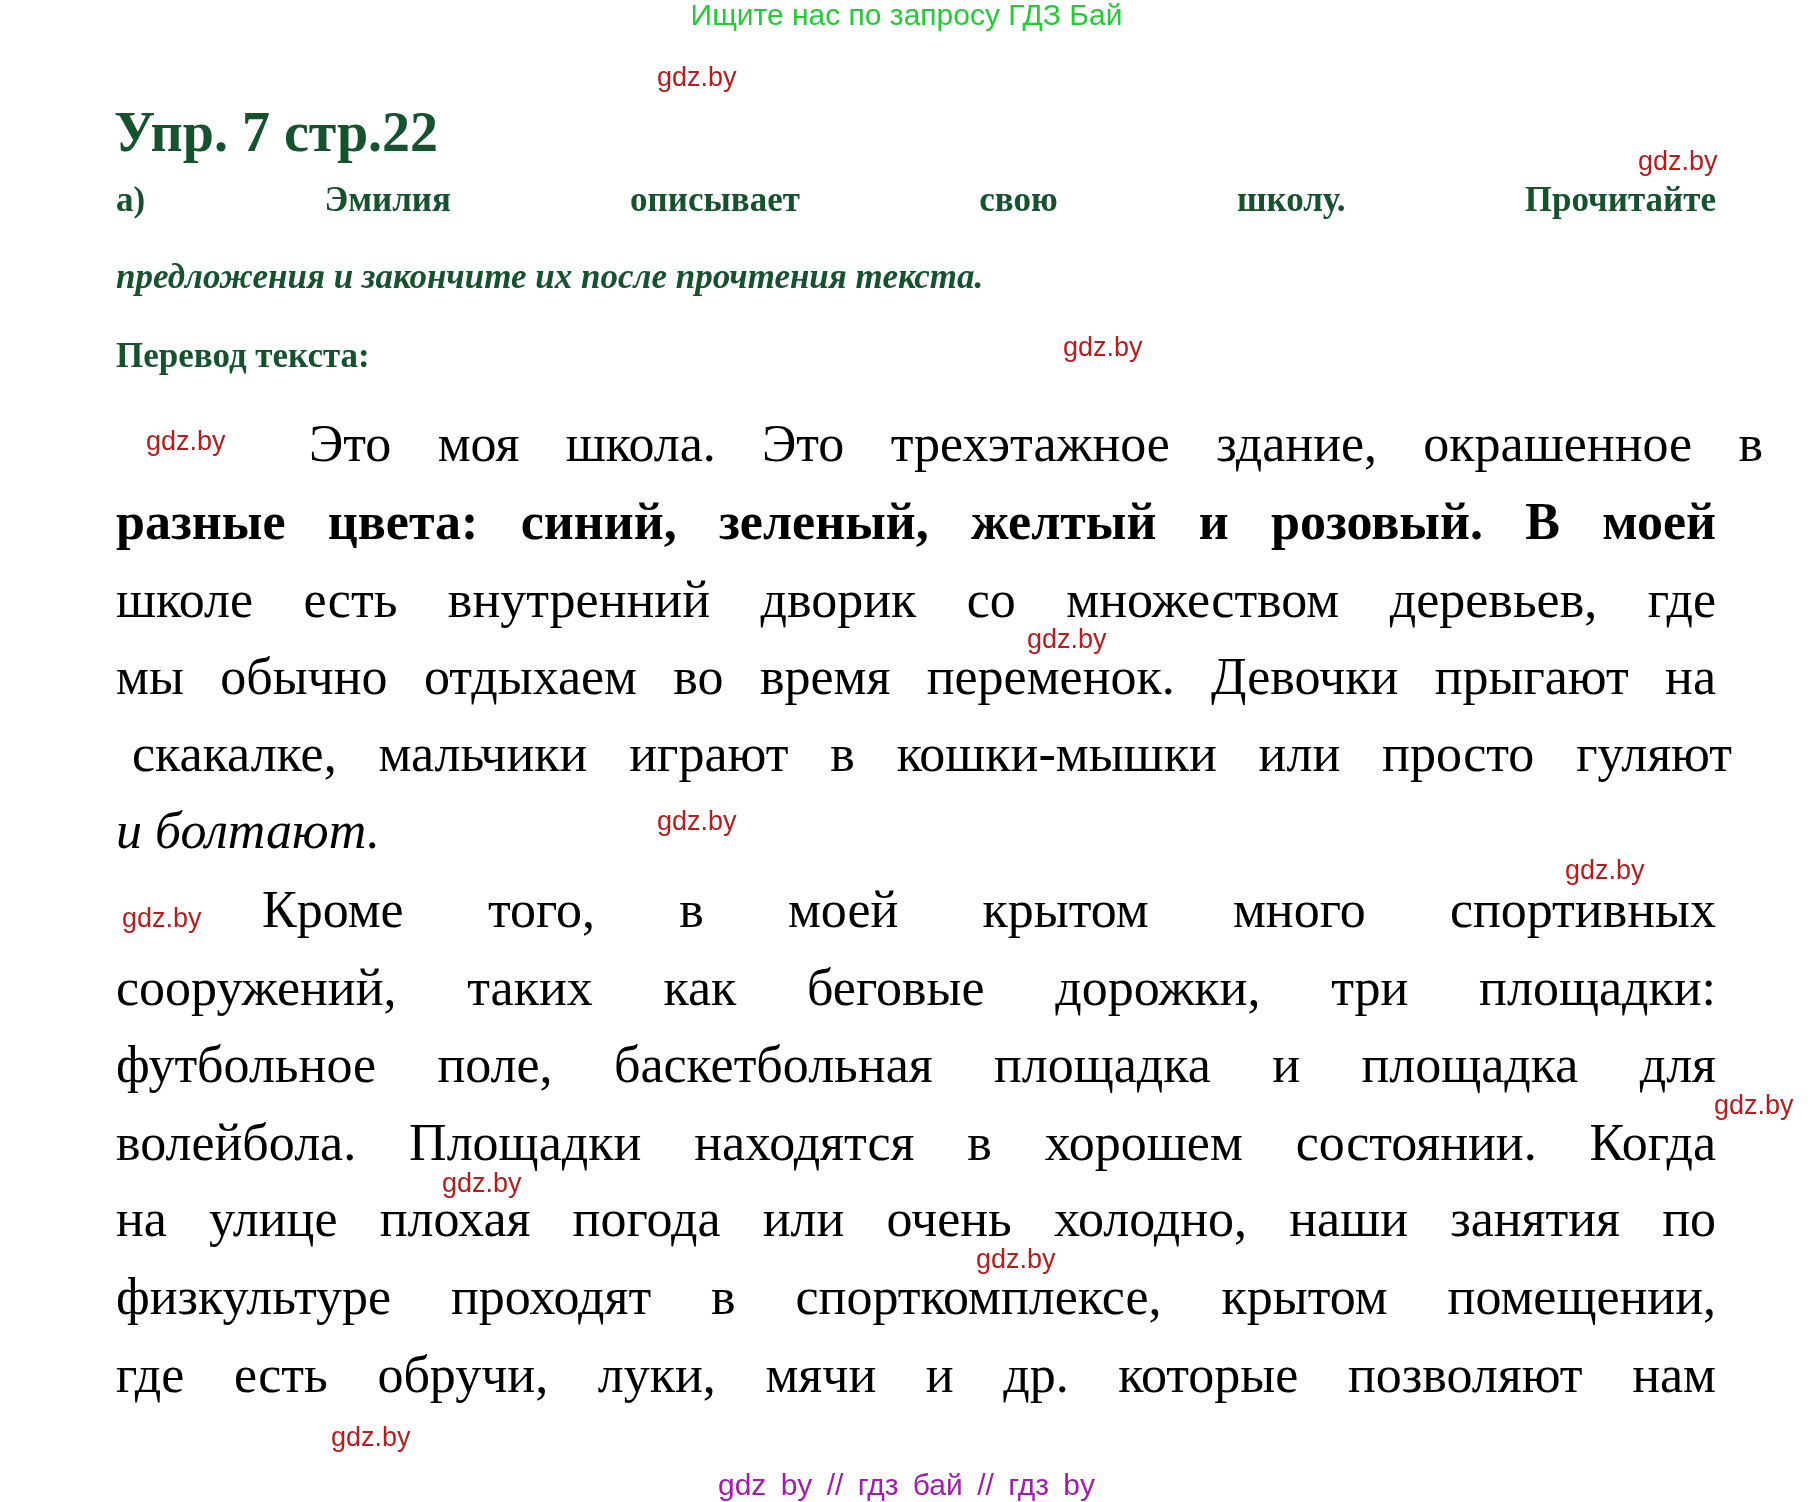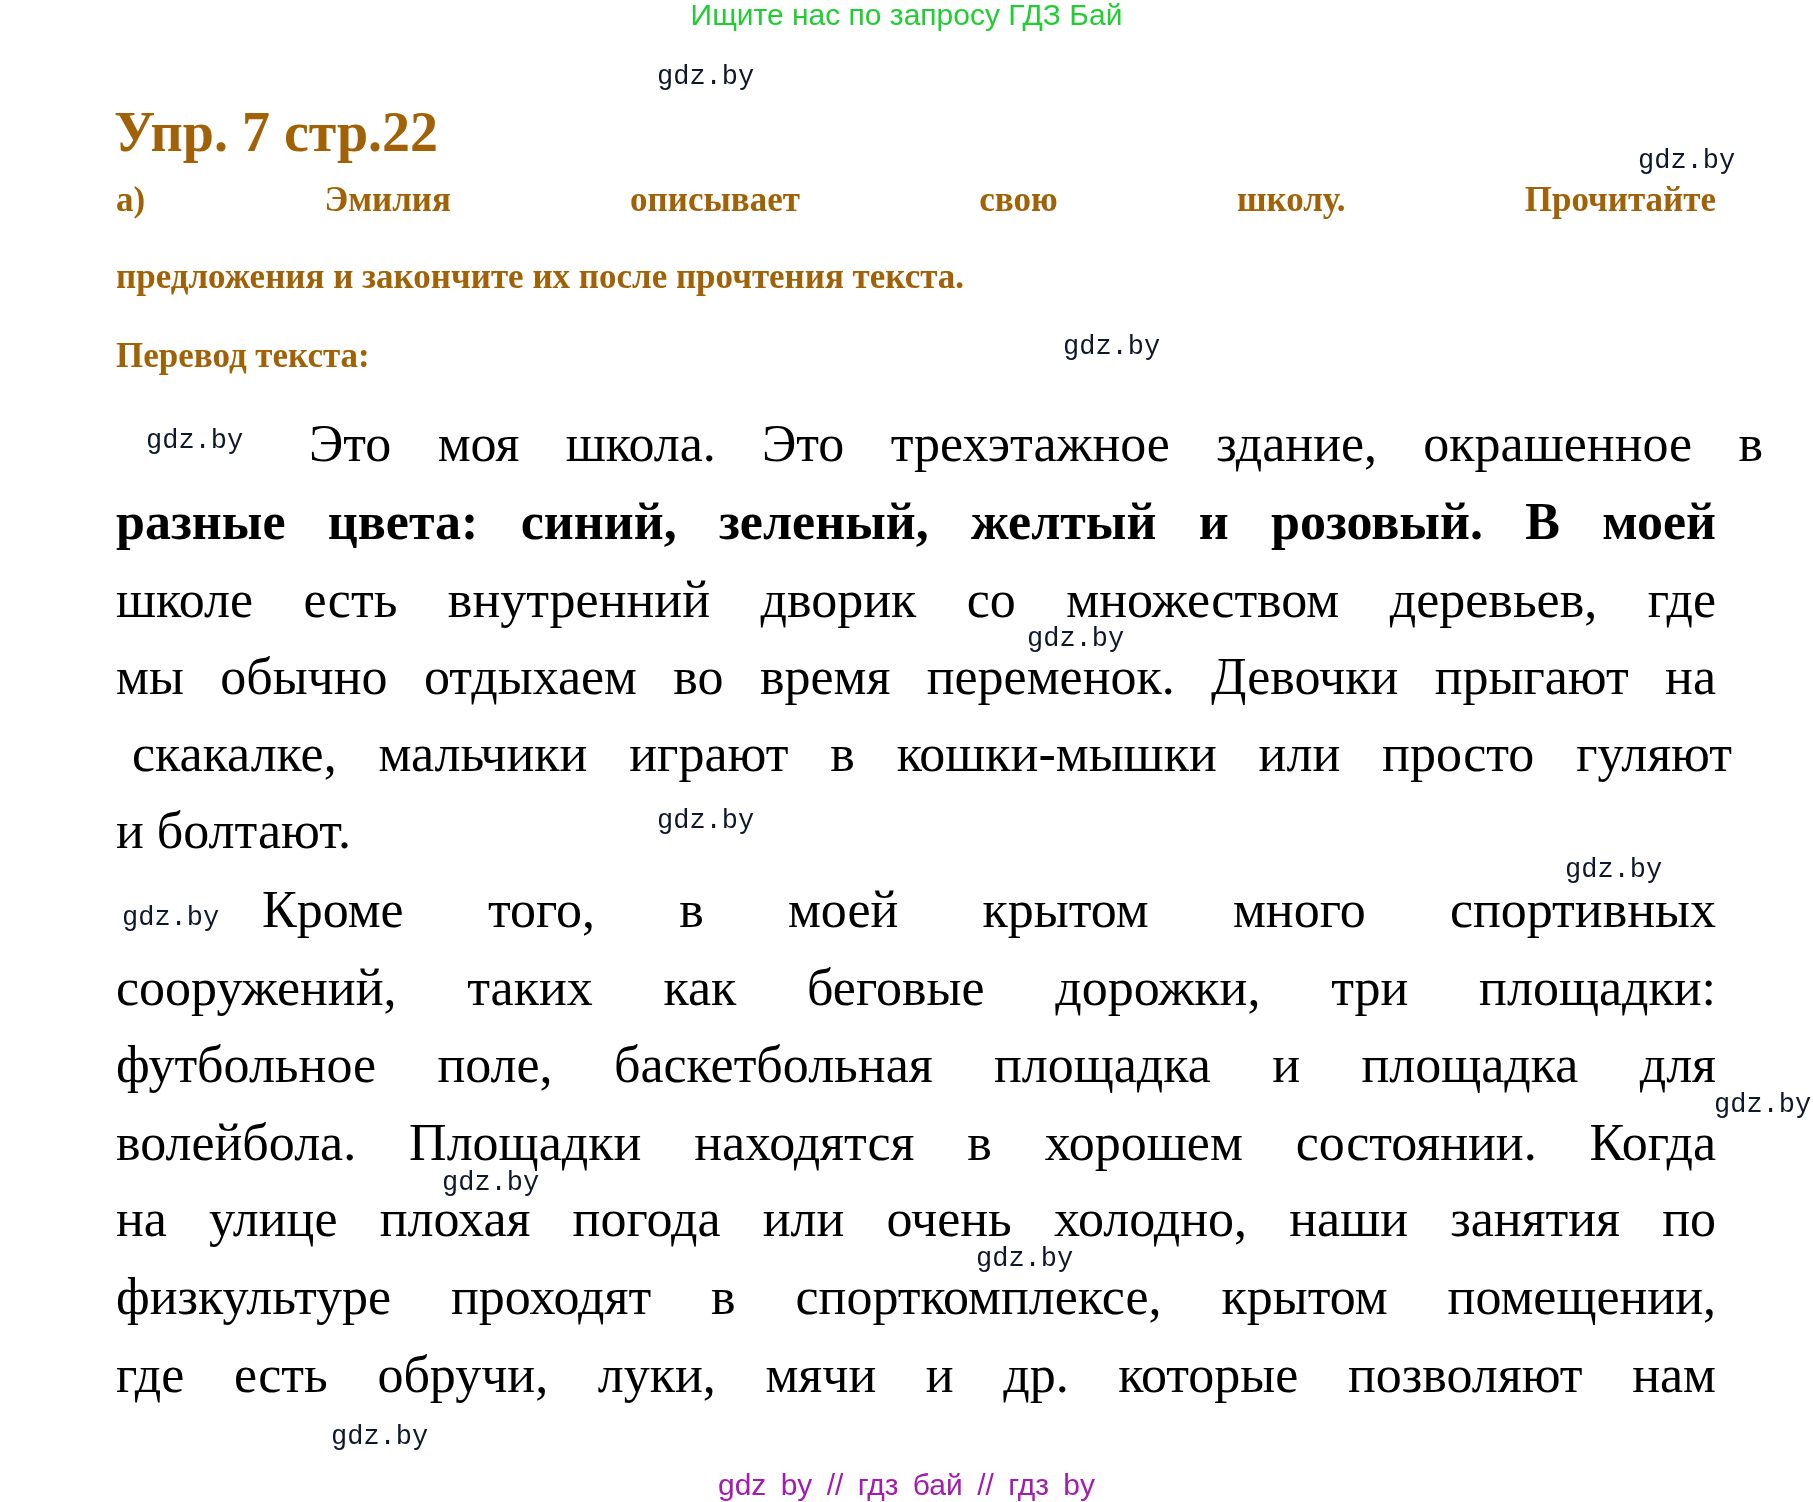--- a/index.html
+++ b/index.html
@@ -2,25 +2,25 @@
 <html><head>
 <meta charset="utf-8">
 <style>
   html, body { margin: 0; padding: 0; background: #ffffff; }
   body { width: 1813px; height: 1502px; position: relative; overflow: hidden; }
   .abs { position: absolute; white-space: nowrap; }
   .banner { left: 0; width: 1813px; top: -2px; text-align: center;
             font-family: "Liberation Sans", sans-serif; font-size: 30px; color: #22cc33; }
   .footer { left: 0; width: 1813px; top: 1468px; text-align: center;
             font-family: "Liberation Sans", sans-serif; font-size: 30px; color: #a21caf; word-spacing: 6px; }
-  .wm { font-family: Liberation Mono, monospace; font-size: 27px; color: #0f172a; }
+  .wm { font-family: Liberation Sans, sans-serif; font-size: 27px; color: #b91c1c; }
   .line { left: 116px; width: 1600px; text-align: justify; text-align-last: justify;
           font-family: "Liberation Serif", serif; color: #000000; white-space: normal; }
-  .line.last { text-align-last: left; }
-  .heading { font-family: "Liberation Serif", serif; font-weight: bold; font-size: 56px; color: #a16207; }
+  .line.last { text-align-last: left; font-style: italic; }
+  .heading { font-family: "Liberation Serif", serif; font-weight: bold; font-size: 56px; color: #14532d; }
   .bold { font-weight: bold; font-size: 35px; }
   .body { font-size: 52px; }
   .indent { left: 262px; width: 1454px; }
 </style>
 </head>
 <body>
 
 <div class="abs banner">Ищите нас по запросу ГДЗ Бай</div>
 
 <div class="abs heading" style="left:114px; top:100px;">Упр. 7 стр.22</div>

